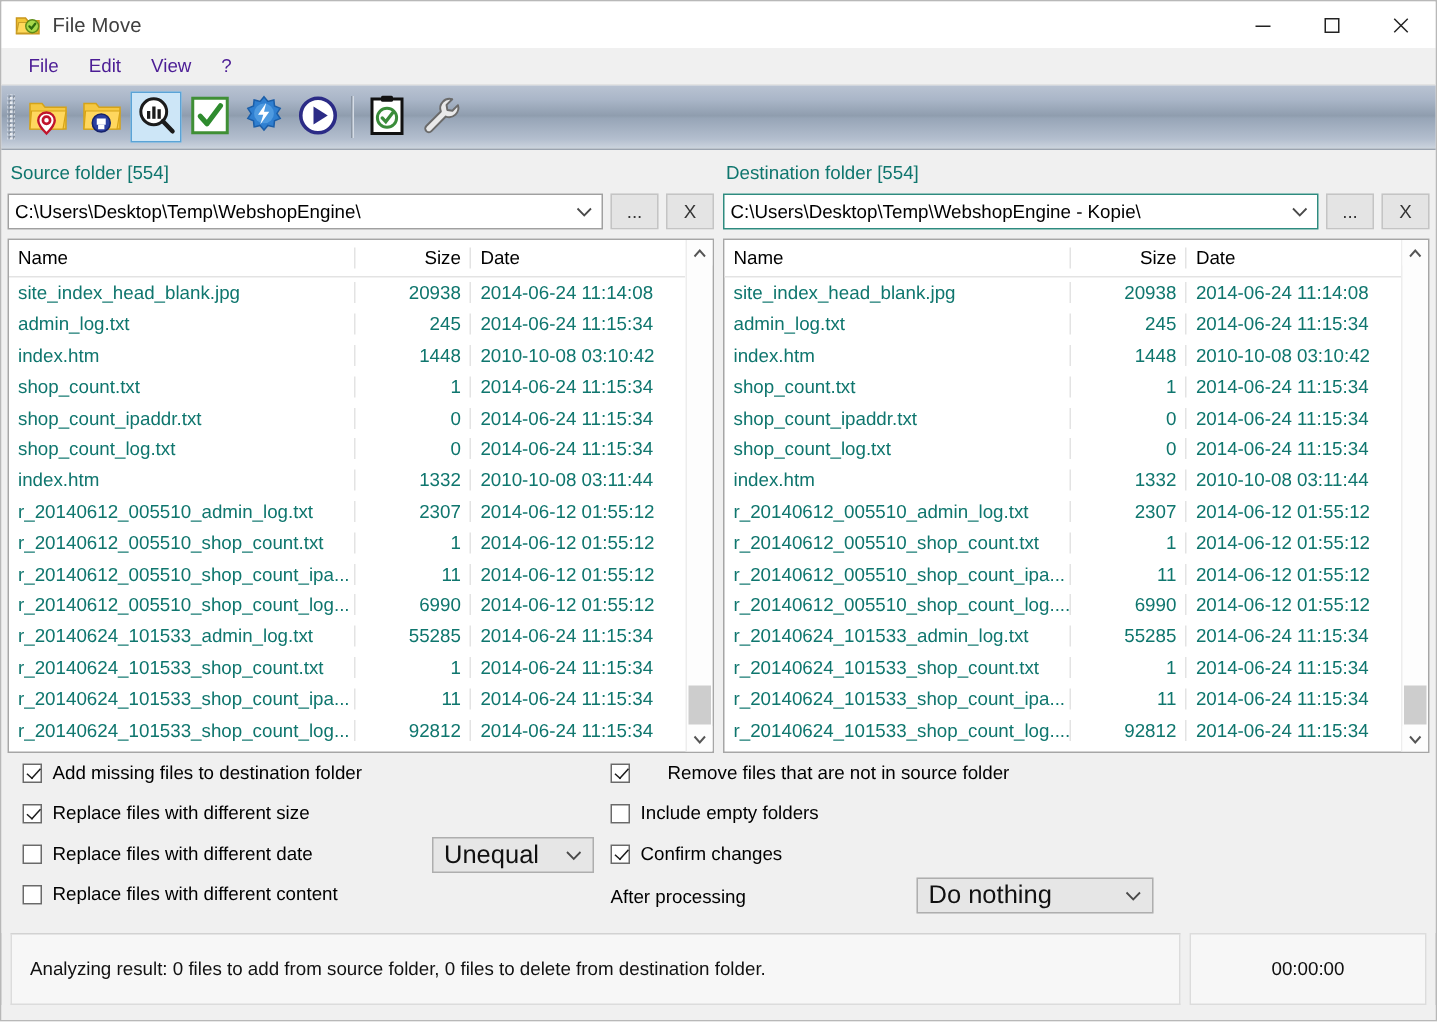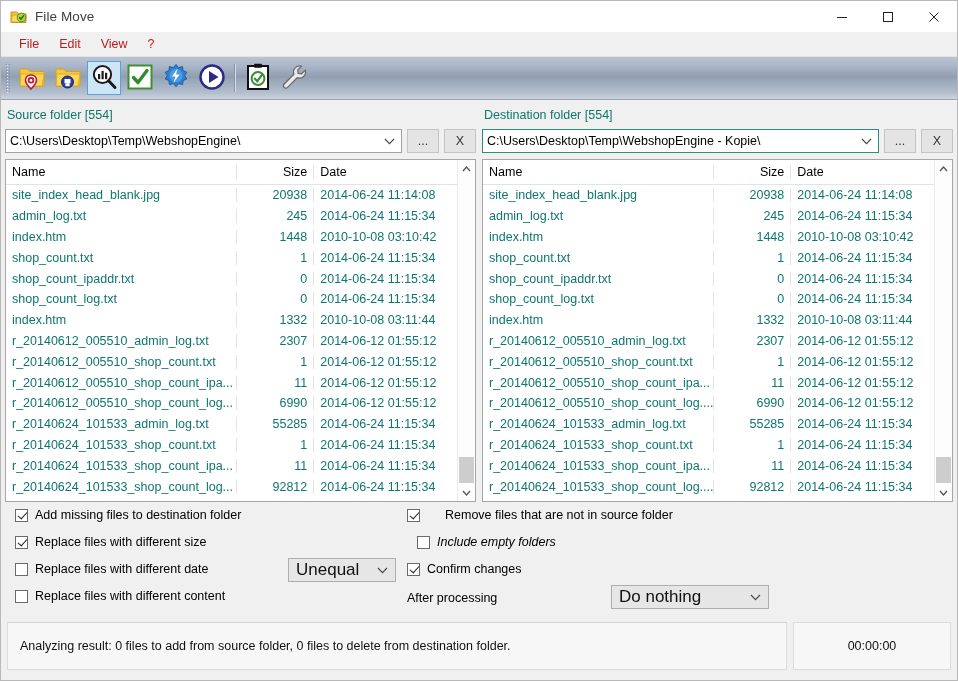--- a/index.html
+++ b/index.html
@@ -63,21 +63,21 @@
     background: #f0f0f0;
     display: flex;
     align-items: center;
     padding-left: 8px;
     flex: 0 0 auto;
     border-bottom: 1px solid #e2e2e2;
   }
   .menu-item {
     padding: 3px 10px;
     font-size: 12.5px;
-    color: #b91c1c;
+    color: #4c1d95;
   }
 
   
   .toolbar {
     height: 42px;
     flex: 0 0 auto;
     background: linear-gradient(to bottom,
         #b9c3d2 0%, #aab6c8 22%, #8f9dae 48%,
         #97a5b7 52%, #b3bece 85%, #ccd4de 100%);
     display: flex;
@@ -716,21 +716,21 @@
         <svg width="11" height="7" viewBox="0 0 11 7">
             <path d="M1 1 L5.5 5.6 L10 1" stroke="#4a4a4a" stroke-width="1.2" fill="none"></path>
           </svg>
       </span>
     </div>
 
     <div class="opt" style="left:406px; top:6px;gap:18px;">
       <span class="cb on"></span>
       <span>Remove files that are not in source folder</span>
     </div>
-    <div class="opt" style="left:416px; top:33px;font-style:italic;">
+    <div class="opt" style="left:406px; top:33px;">
       <span class="cb"></span>
       <span>Include empty folders</span>
     </div>
     <div class="opt" style="left:406px; top:60px;">
       <span class="cb on"></span>
       <span>Confirm changes</span>
     </div>
 
     <div class="plain-label" style="left:406px; top:89px;">After processing</div>
     <div class="dropdown" style="left:610px; top:83px; width:158px;">

